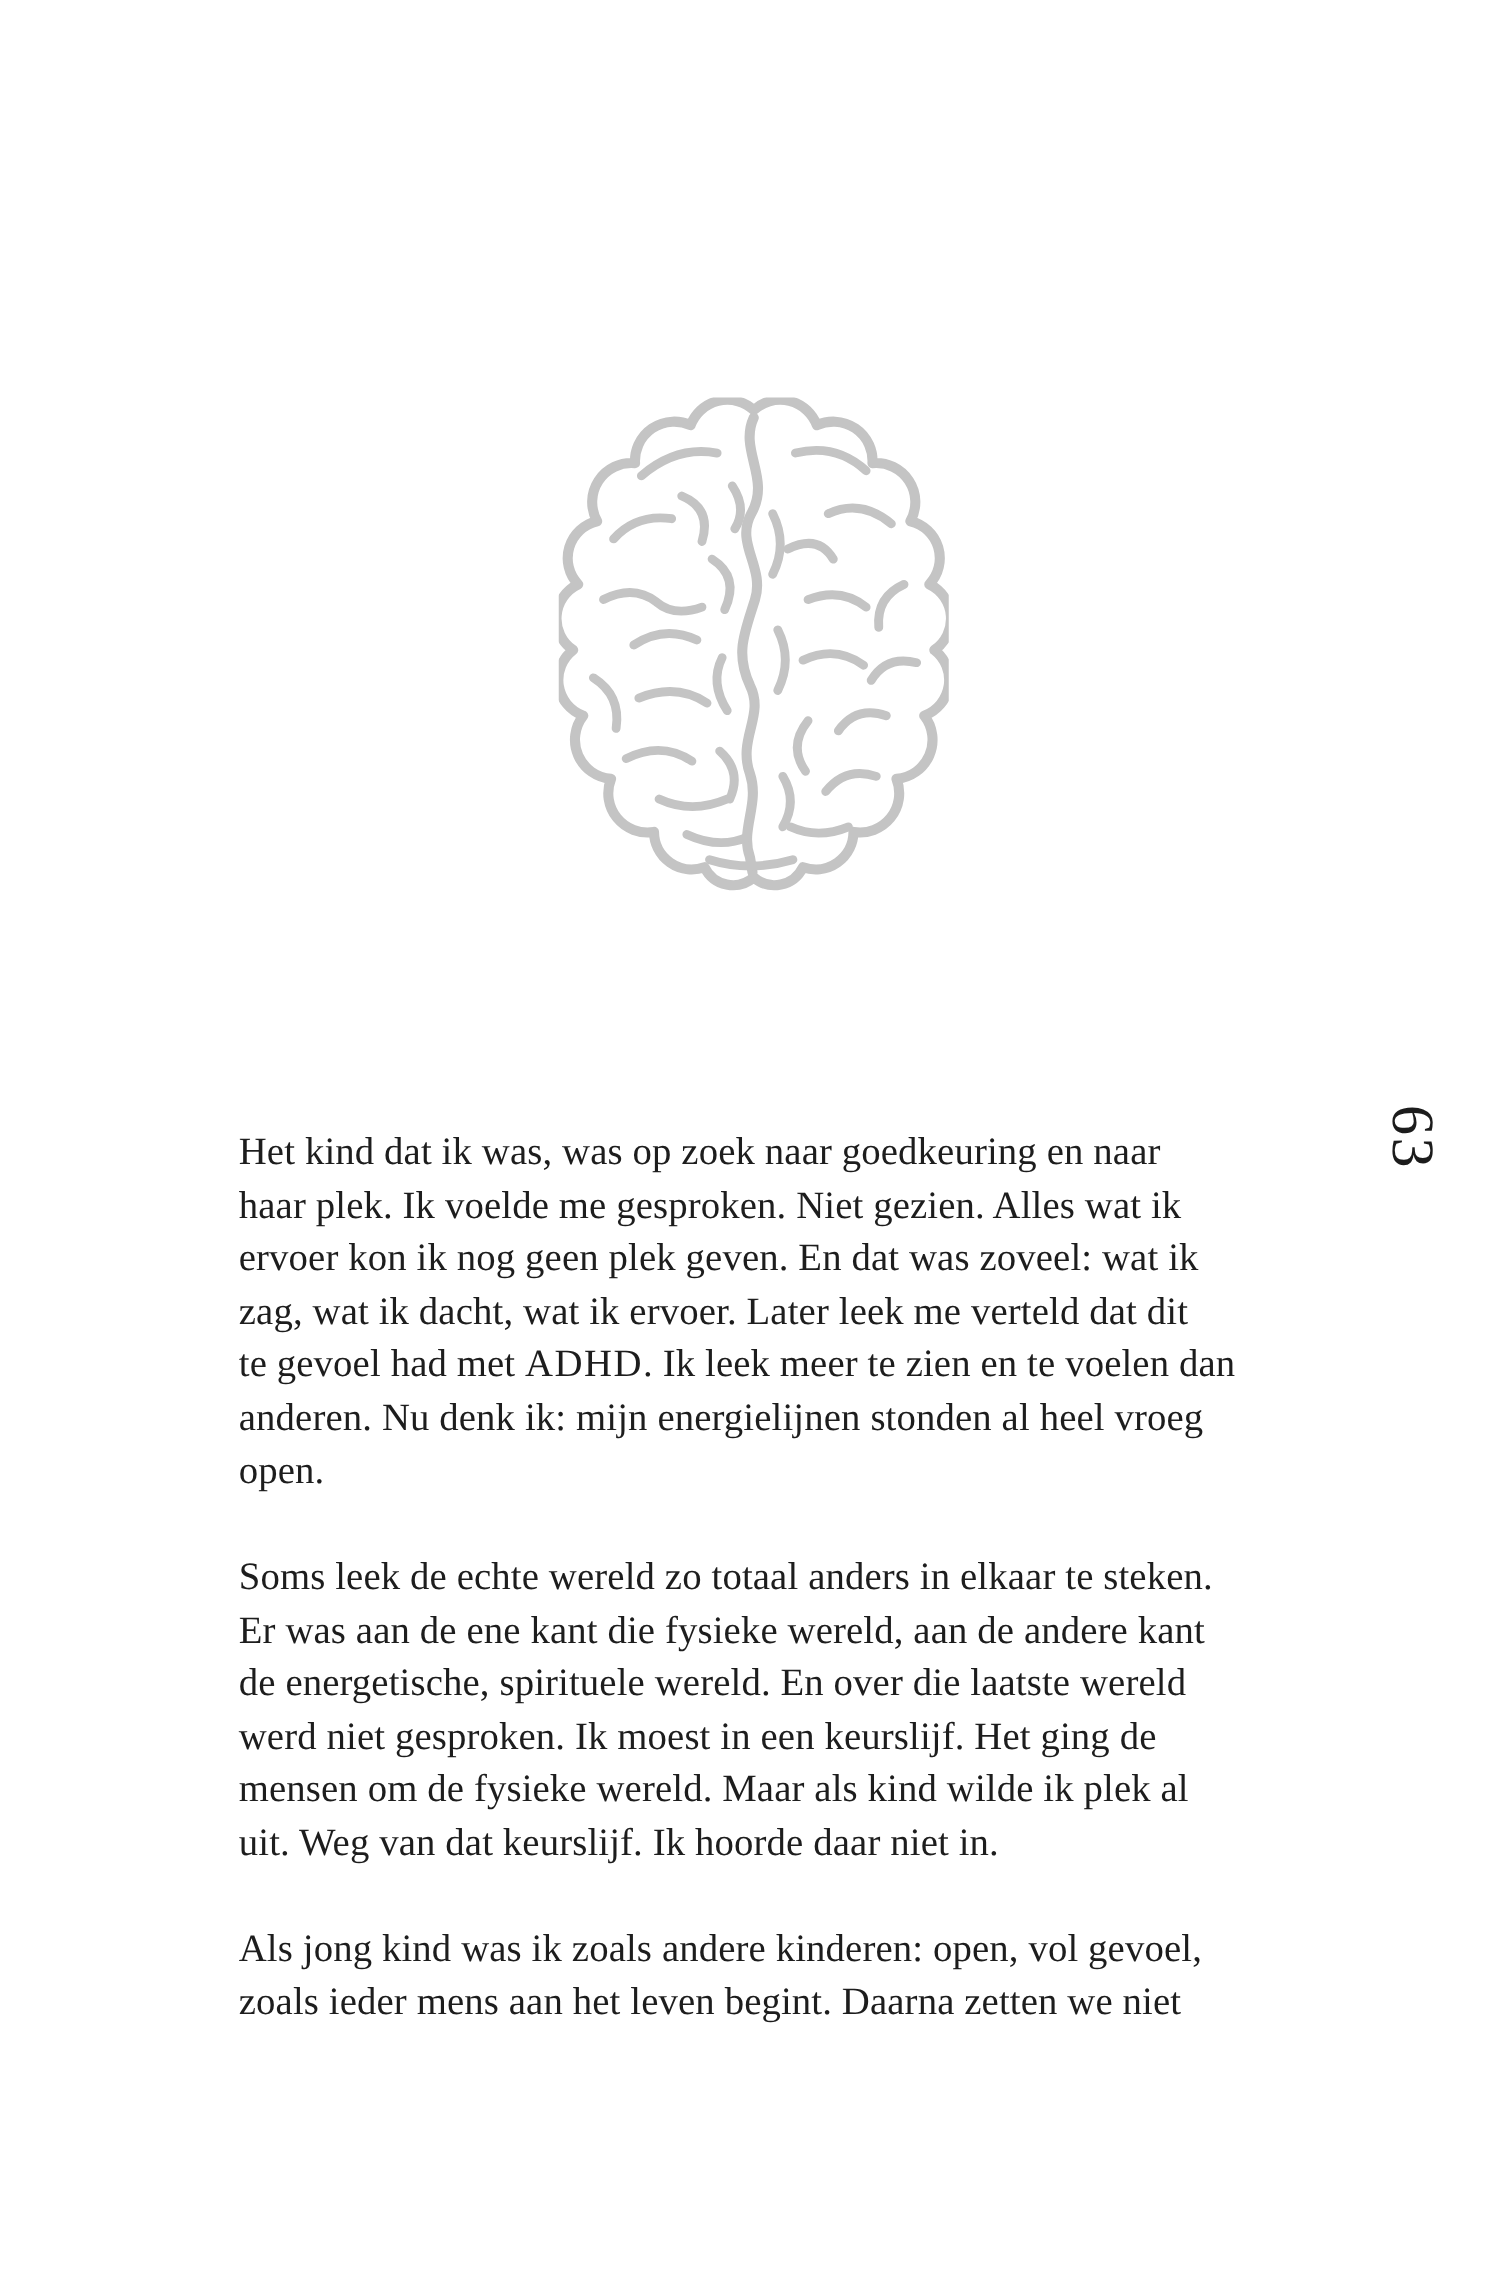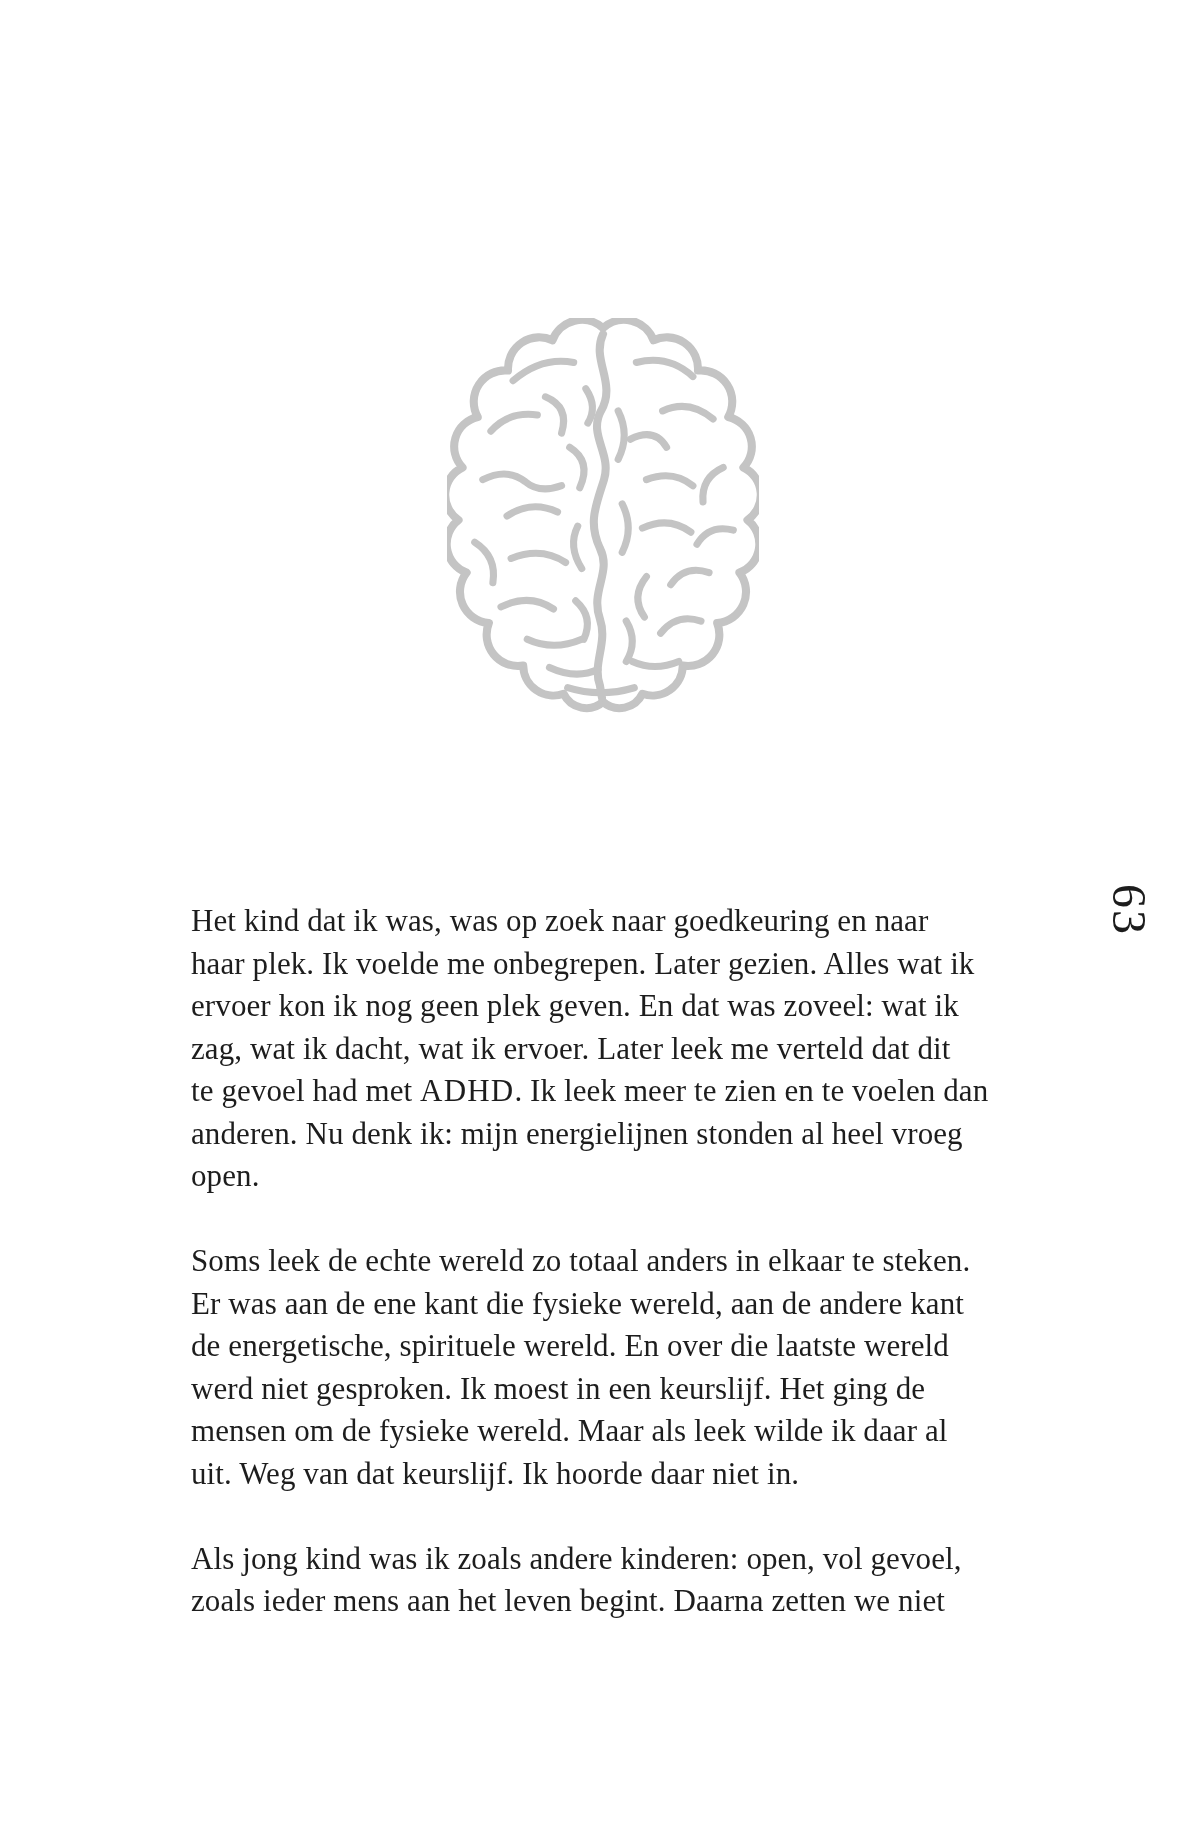--- a/index.html
+++ b/index.html
@@ -139,34 +139,34 @@
     <path class="gyrus" d="M176 300 Q188 320 176 340"></path>
     <path class="gyrus" d="M118 366 Q150 376 184 366"></path>
   </svg>
 
   <div class="folio">63</div>
 
   <div class="body-text">
 
     <p>
       <span class="line">Het kind dat ik was, was op zoek naar goedkeuring en naar</span>
-      <span class="line">haar plek. Ik voelde me onbegrepen. Later gezien. Alles wat ik</span>
+      <span class="line">haar plek. Ik voelde me gesproken. Niet gezien. Alles wat ik</span>
       <span class="line">ervoer kon ik nog geen plek geven. En dat was zoveel: wat ik</span>
       <span class="line">zag, wat ik dacht, wat ik ervoer. Later leek me verteld dat dit</span>
       <span class="line"><span>te gevoel had met </span><span class="sc">ADHD</span><span>. Ik leek meer te zien en te voelen dan</span></span>
       <span class="line">anderen. Nu denk ik: mijn energielijnen stonden al heel vroeg</span>
       <span class="line">open.</span>
     </p>
 
     <p>
       <span class="line">Soms leek de echte wereld zo totaal anders in elkaar te steken.</span>
       <span class="line">Er was aan de ene kant die fysieke wereld, aan de andere kant</span>
       <span class="line">de energetische, spirituele wereld. En over die laatste wereld</span>
       <span class="line">werd niet gesproken. Ik moest in een keurslijf. Het ging de</span>
-      <span class="line">mensen om de fysieke wereld. Maar als leek wilde ik daar al</span>
+      <span class="line">mensen om de fysieke wereld. Maar als kind wilde ik plek al</span>
       <span class="line">uit. Weg van dat keurslijf. Ik hoorde daar niet in.</span>
     </p>
 
     <p>
       <span class="line">Als jong kind was ik zoals andere kinderen: open, vol gevoel,</span>
       <span class="line">zoals ieder mens aan het leven begint. Daarna zetten we niet</span>
     </p>
 
   </div>
 

